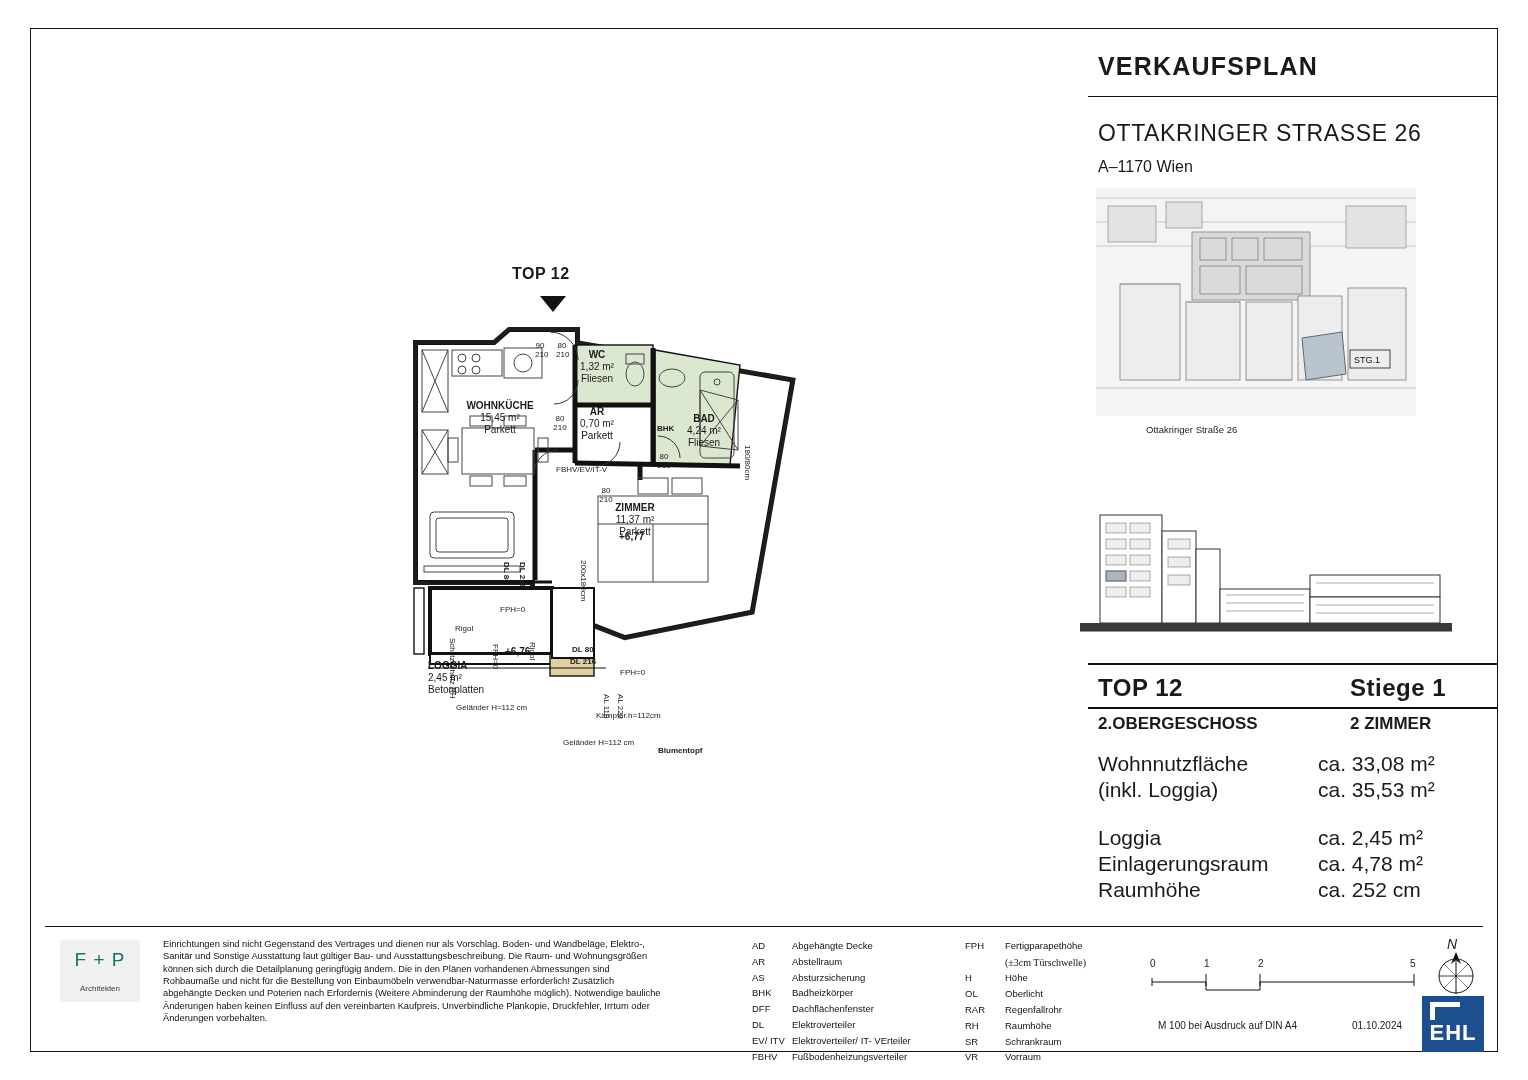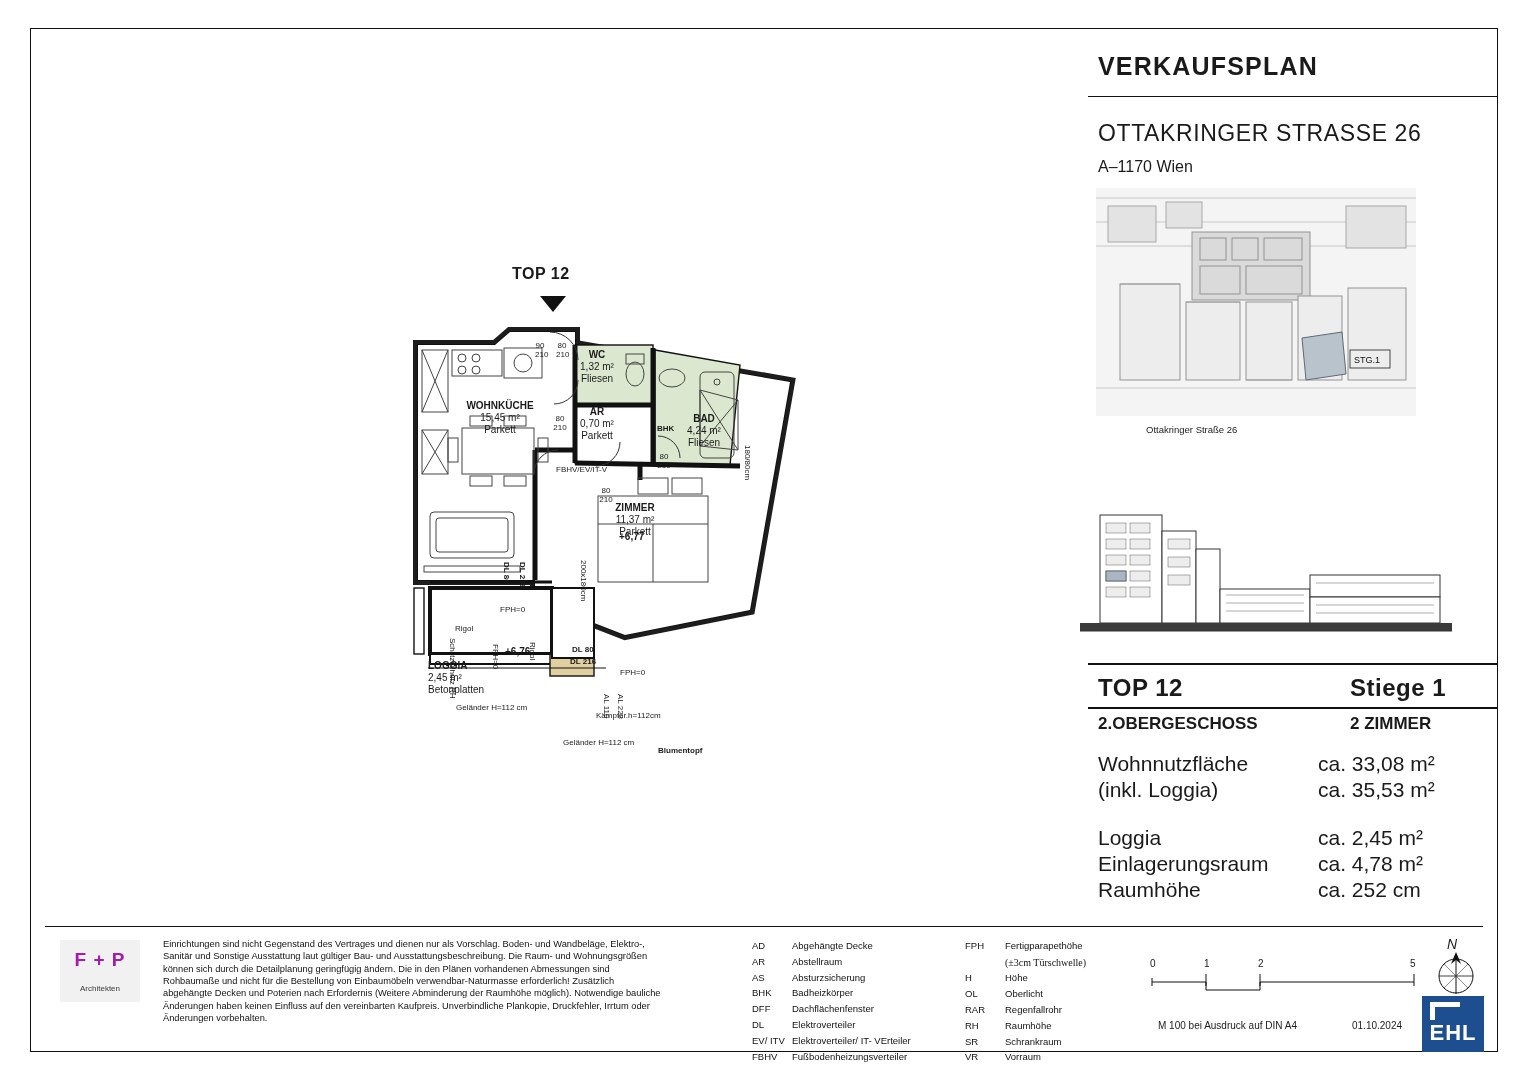--- a/index.html
+++ b/index.html
@@ -24,21 +24,21 @@
   .rule3{left:1088px;top:707px;width:410px;height:2px;}
   .og{position:absolute;left:1098px;top:714px;font-size:17px;font-weight:bold;}
   .zim{position:absolute;left:1350px;top:714px;font-size:17px;font-weight:bold;}
 
   .kv{position:absolute;font-size:21px;}
   .kvv{position:absolute;font-size:21px;text-align:left;width:160px;}
 
   
   .footrule{left:45px;top:926px;width:1438px;}
   .fp-logo{position:absolute;left:60px;top:940px;width:80px;height:62px;background:#f1f1f1;display:flex;flex-direction:column;align-items:center;justify-content:center;}
-  .fp-logo .a{font-size:19px;font-weight:bold;letter-spacing:1px;color:#a21caf;}
+  .fp-logo .a{font-size:19px;font-weight:normal;letter-spacing:1px;color:#0f766e;}
   .fp-logo .b{font-size:8px;color:#3a3a3a;margin-top:13px;}
   .disclaimer{position:absolute;left:163px;top:938px;width:500px;font-size:9.3px;line-height:1.33;color:#111;}
 
   .abbr{position:absolute;font-size:9.5px;line-height:1.35;color:#111;}
   .abbr td{font-size:9.5px;padding:0 0 1px 0;vertical-align:top;margin-top:16px;}
   .abbr td.k{width:38px;}
   .abbr td.v{padding-right:26px;}
 
   .scalebar{position:absolute;left:1148px;top:960px;width:272px;height:34px;}
   .scale-note{position:absolute;left:1158px;top:1020px;font-size:10px;}

